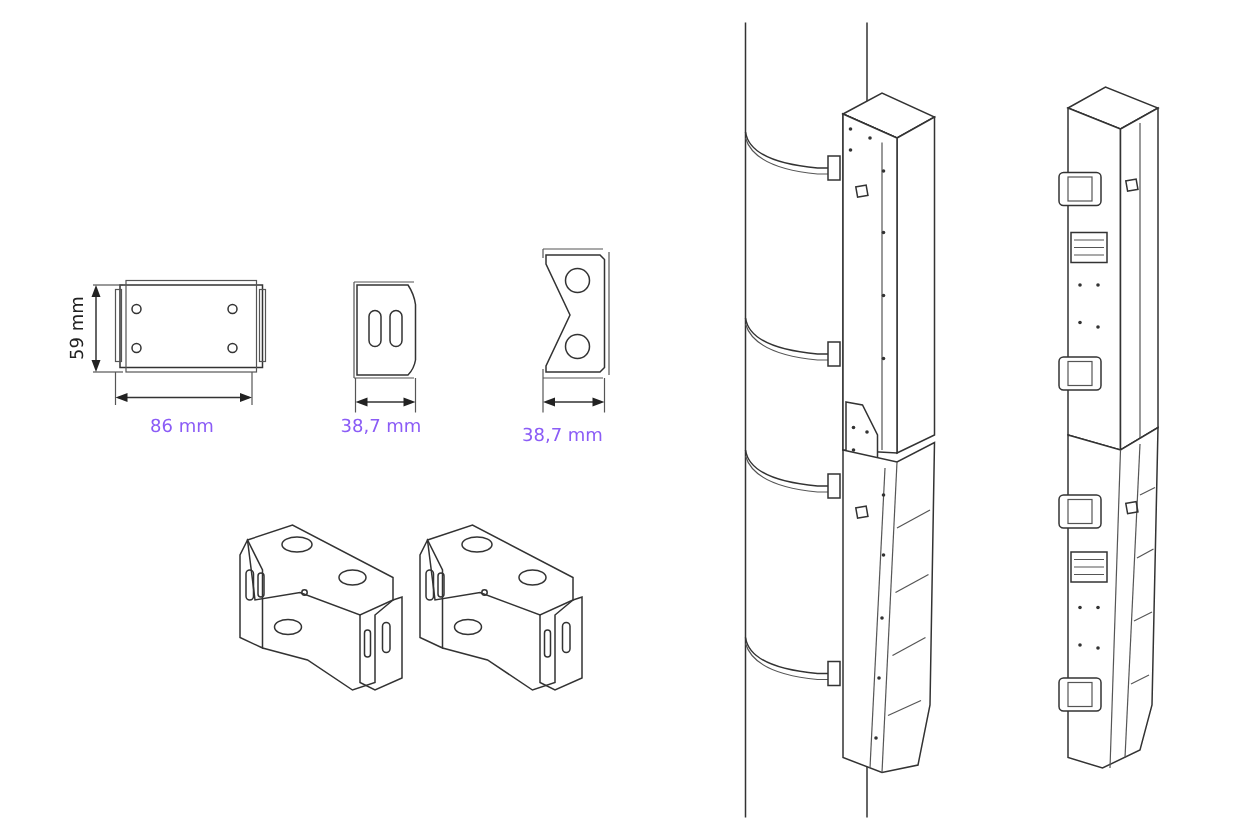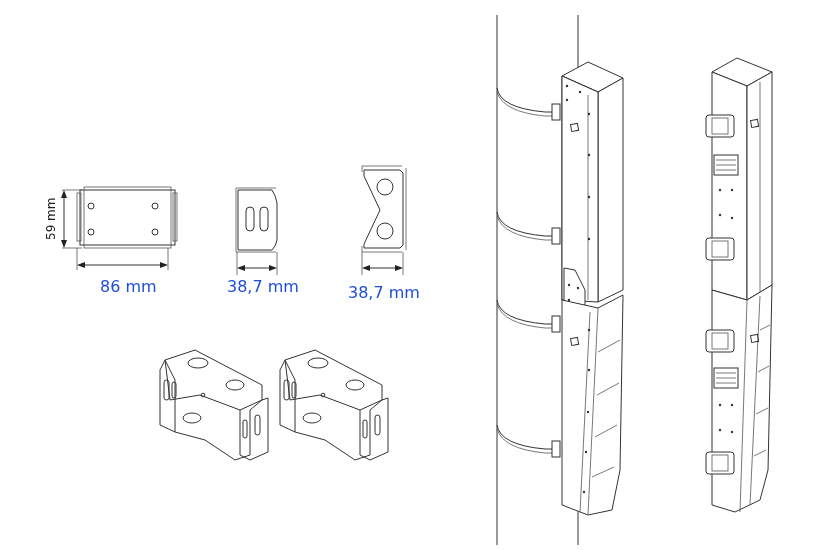--- a/index.html
+++ b/index.html
@@ -1,18 +1,18 @@
 <!DOCTYPE html>
 <html><head>
 <meta charset="utf-8">
 <style>
   html, body { margin:0; padding:0; background:#ffffff; }
   body { width:827px; height:550px; position:relative; overflow:hidden; font-family:"DejaVu Sans", sans-serif; }
   .canvas { position:absolute; left:0; top:0; width:827px; height:550px; }
-  .label { position:absolute; font-size:16px; color:#1d4ed8; white-space:nowrap; }
+  .label { position:absolute; font-size:12px; color:#8b5cf6; white-space:nowrap; }
   .vlabel { position:absolute; font-size:12px; color:#222; transform:rotate(-90deg); transform-origin:left top; white-space:nowrap; }
   svg { position:absolute; left:0; top:0; }
   .ln { stroke:#333; stroke-width:1; fill:none; }
   .lnw { stroke:#333; stroke-width:1; fill:#fff; }
   .thin { stroke:#555; stroke-width:0.8; fill:none; }
 </style>
 </head>
 <body>
 
 <div class="canvas">

